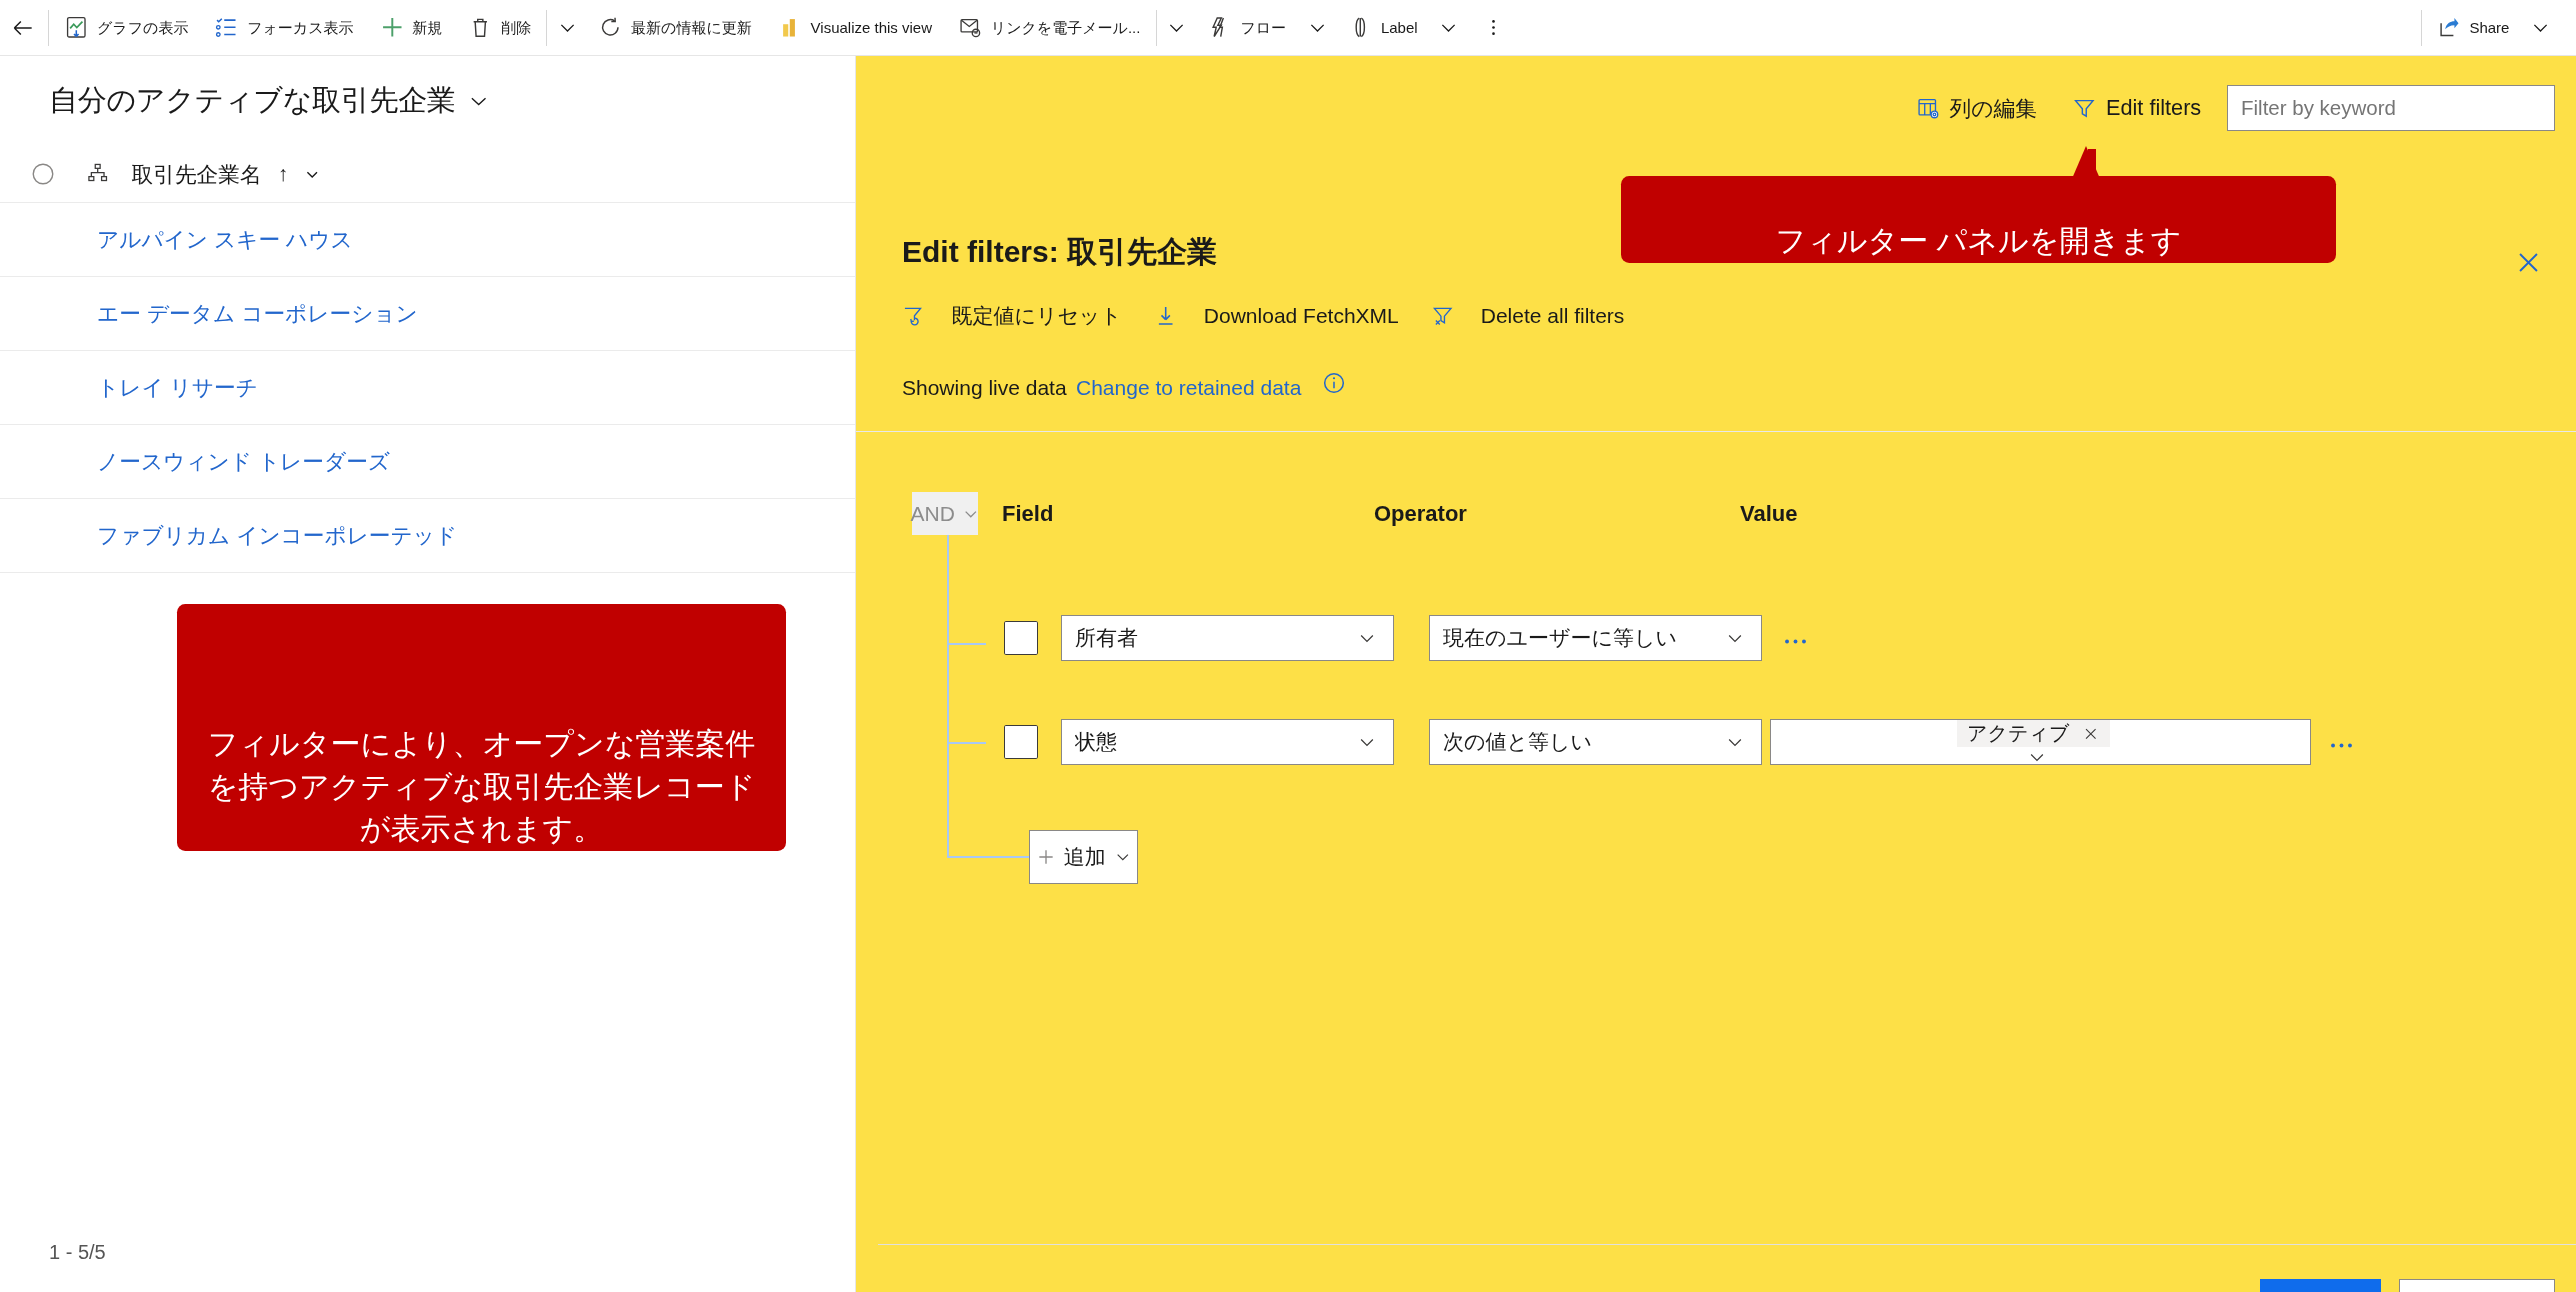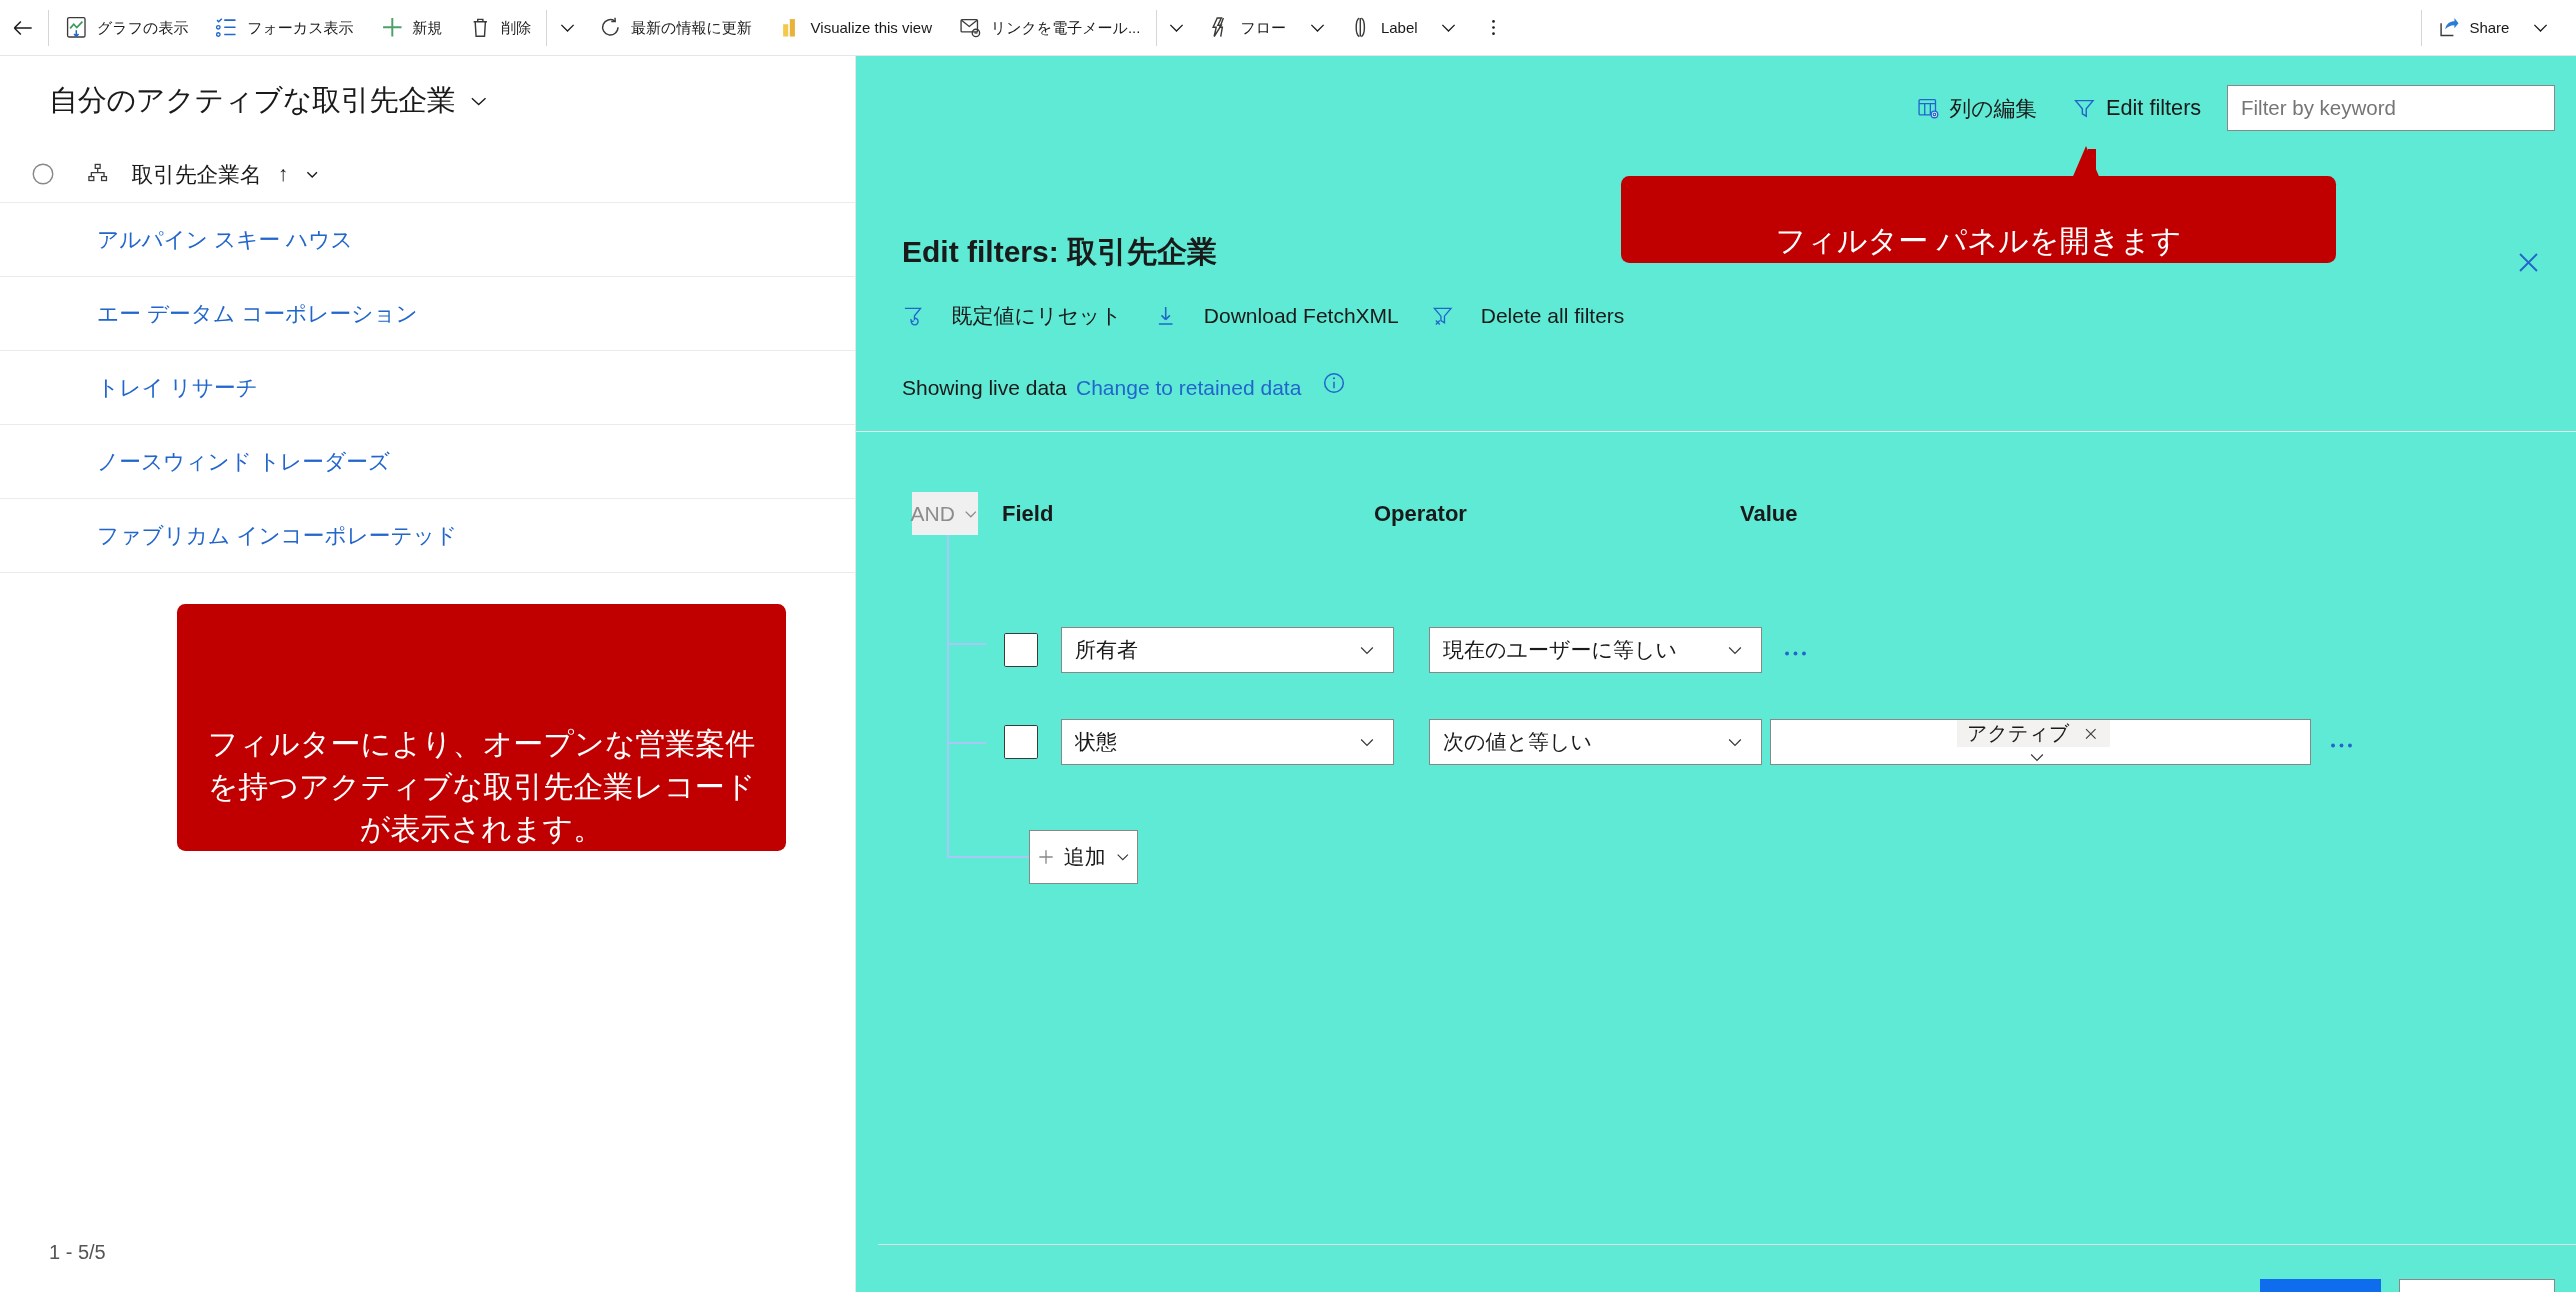--- a/index.html
+++ b/index.html
@@ -45,21 +45,21 @@
     display:flex; align-items:center; height:74px;
     border-bottom:0.6px solid #ebebeb; padding-left:97px;
   }
   .row a { color:#2266cc; font-size:21.7px; text-decoration:none; }
   .paging { position:absolute; left:49px; bottom:28px; font-size:20px; color:#555; }
 
   
   .pane-divider { position:absolute; left:855px; top:56px; width:1.2px; height:1236px; background:#e6e6e6; }
 
   
-  .filterpanel { position:absolute; left:856px; top:56px; width:1720px; height:1236px; background:#5eead4; }
+  .filterpanel { position:absolute; left:856px; top:56px; width:1720px; height:1236px; background:#fde047; }
 
   .fp-toprow { position:absolute; right:21px; top:29px; display:flex; align-items:center; gap:0; }
   .fp-tool { display:flex; align-items:center; gap:9.4px; padding:0 17.6px; height:46px; font-size:21.7px; color:#1a1a1a; white-space:nowrap; }
   .kw-input {
     width:328px; height:46px; border:1.2px solid #8a8886; background:#fff;
     margin-left:8.2px; font-size:20.5px; color:#1a1a1a; padding:0 13px;
     font-family:"Liberation Sans","DejaVu Sans",sans-serif;
   }
   .kw-input::placeholder { color:#757575; }
 
@@ -458,21 +458,21 @@
             <path d="M5 9l7 7 7-7"></path>
           </svg>
       </span>
     </div>
 
     <div class="treeline-v"></div>
     <div class="treeline-h" style="top:587px;"></div>
     <div class="treeline-h" style="top:686px;"></div>
     <div class="treeline-foot"></div>
 
-    <div class="frow" style="top:564px;">
+    <div class="frow" style="top:552px;">
       <div class="fcheck" style="top:13px;"></div>
       <div class="dd" style="left:205px; top:7px; width:333px;">
         <span class="ddtext">所有者</span>
         <span class="ddchev">
           <svg width="20" height="20" viewBox="0 0 24 24" fill="none" stroke="#3b3a39" stroke-width="1.5">
               <path d="M5 9l7 7 7-7"></path>
             </svg>
         </span>
       </div>
       <div class="dd" style="left:573px; top:7px; width:333px;">

